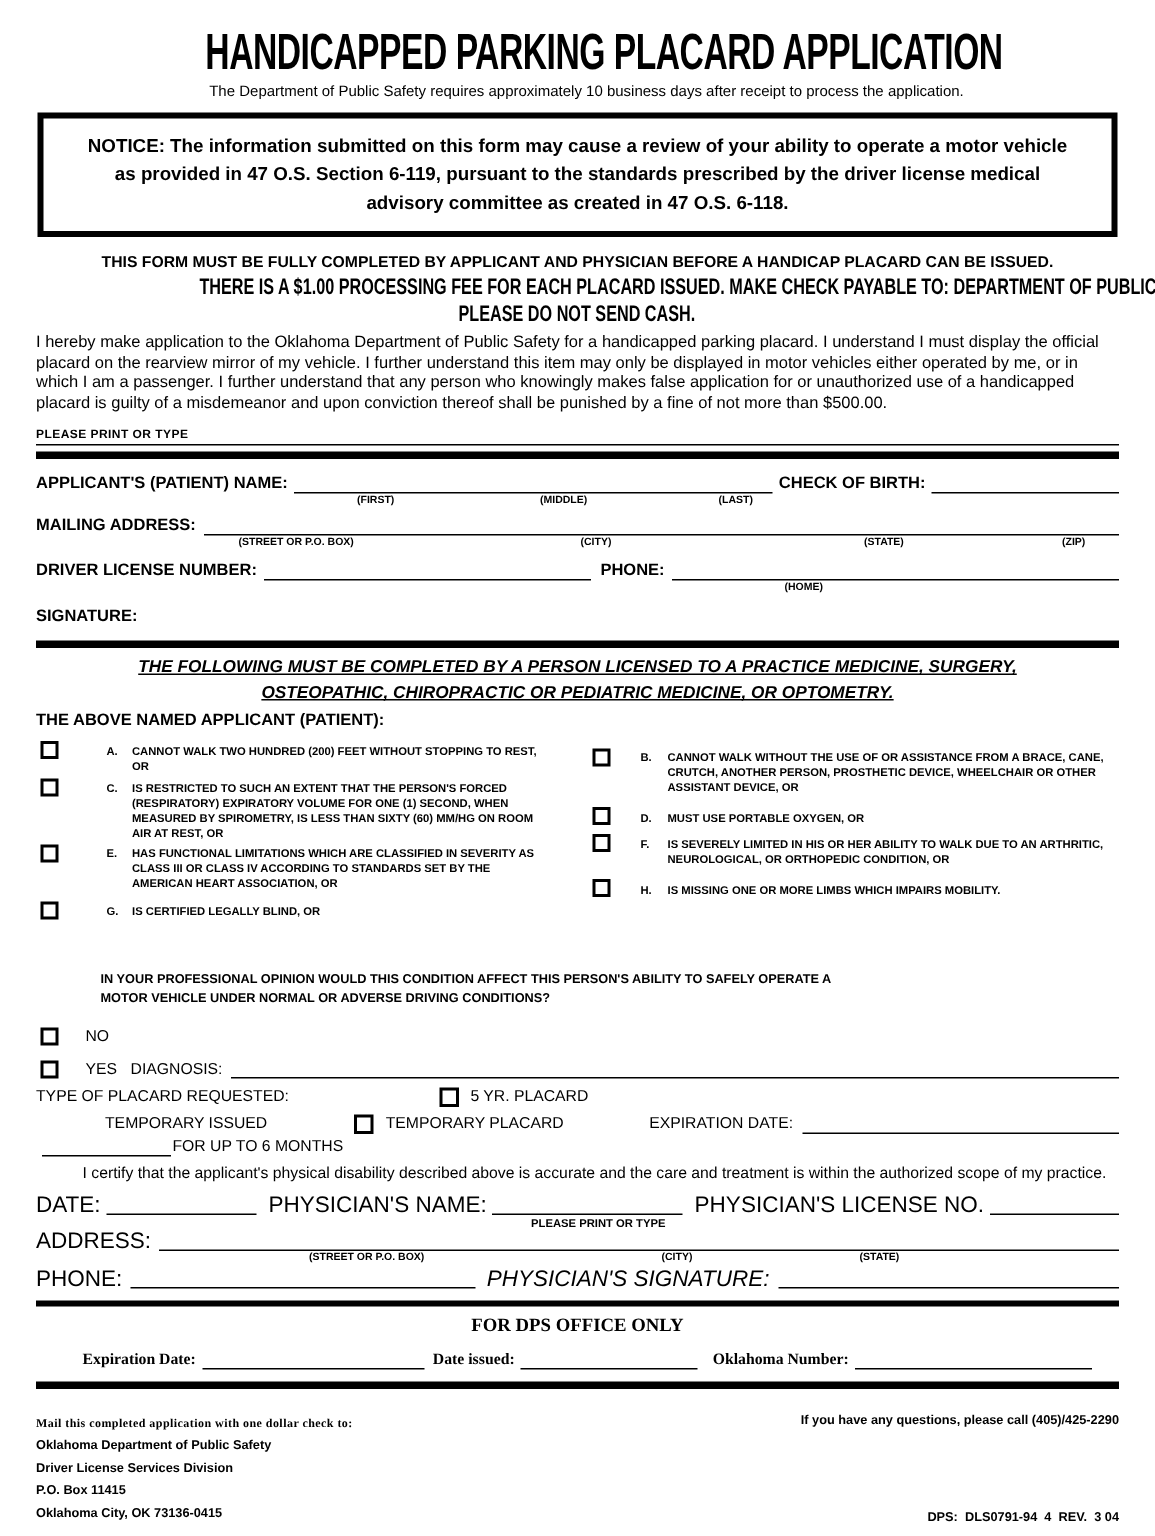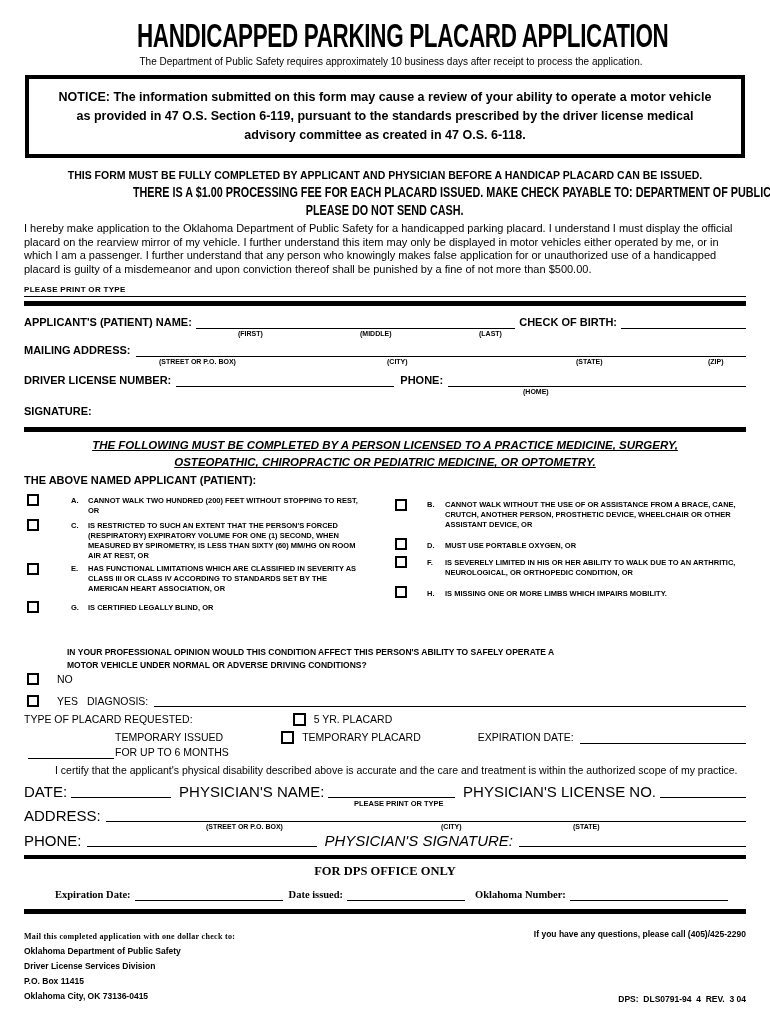--- a/index.html
+++ b/index.html
@@ -180,38 +180,38 @@
       <span class="cbox" style="left:371px;top:100px"></span>
       <span class="clet" style="left:403px;top:103px">H.</span>
       <div class="ctxt" style="left:421px;top:103px;width:302px">IS MISSING ONE OR MORE LIMBS WHICH IMPAIRS MOBILITY.</div>
     </div>
 
     <div class="opinion">
       <div>IN YOUR PROFESSIONAL OPINION WOULD THIS CONDITION AFFECT THIS PERSON'S ABILITY TO SAFELY OPERATE A</div>
       <div>MOTOR VEHICLE UNDER NORMAL OR ADVERSE DRIVING CONDITIONS?</div>
     </div>
 
-    <div class="yn-row" style="margin-top:1px">
+    <div class="yn-row" style="margin-top:13px">
       <span class="yn-box"></span>
       <span style="margin-left:18px;line-height:12px">NO</span>
     </div>
     <div class="yn-row" style="margin-top:10px">
       <span class="yn-box"></span>
       <span style="margin-left:18px;line-height:12px">YES</span>
       <span style="margin-left:9px;line-height:12px">DIAGNOSIS:</span>
       <span class="fline grow" style="margin-left:6px;height:12px"></span>
     </div>
 
     <div class="placard-row" style="margin-top:6px">
       <span>TYPE OF PLACARD REQUESTED:</span>
       <span class="pbox" style="margin-left:100px"></span>
       <span style="margin-left:8px">5 YR. PLACARD</span>
     </div>
     <div class="placard-row" style="margin-top:5px">
-      <span style="margin-left:91px">TEMPORARY ISSUED</span>
+      <span style="margin-left:46px">TEMPORARY ISSUED</span>
       <span class="pbox" style="margin-left:58px"></span>
       <span style="margin-left:8px">TEMPORARY PLACARD</span>
       <span style="margin-left:57px">EXPIRATION DATE:</span>
       <span class="fline grow" style="margin-left:6px"></span>
     </div>
     <div class="placard-row" style="margin-top:2px">
       <span class="fline" style="width:86px;margin-left:4px"></span>
       <span style="margin-left:1px">FOR UP TO 6 MONTHS</span>
     </div>
 

